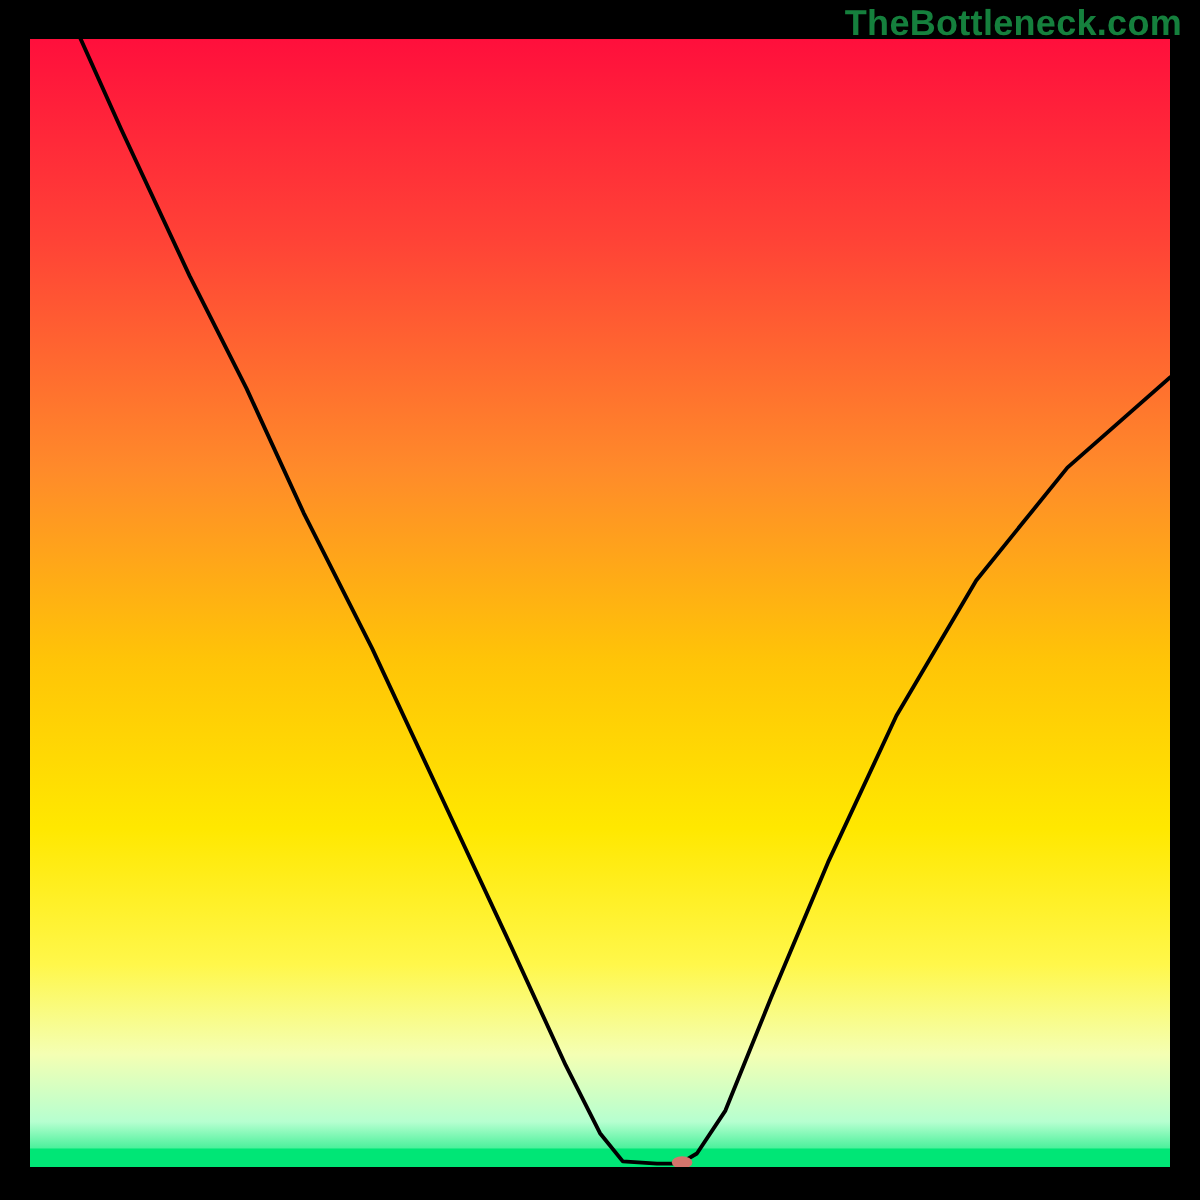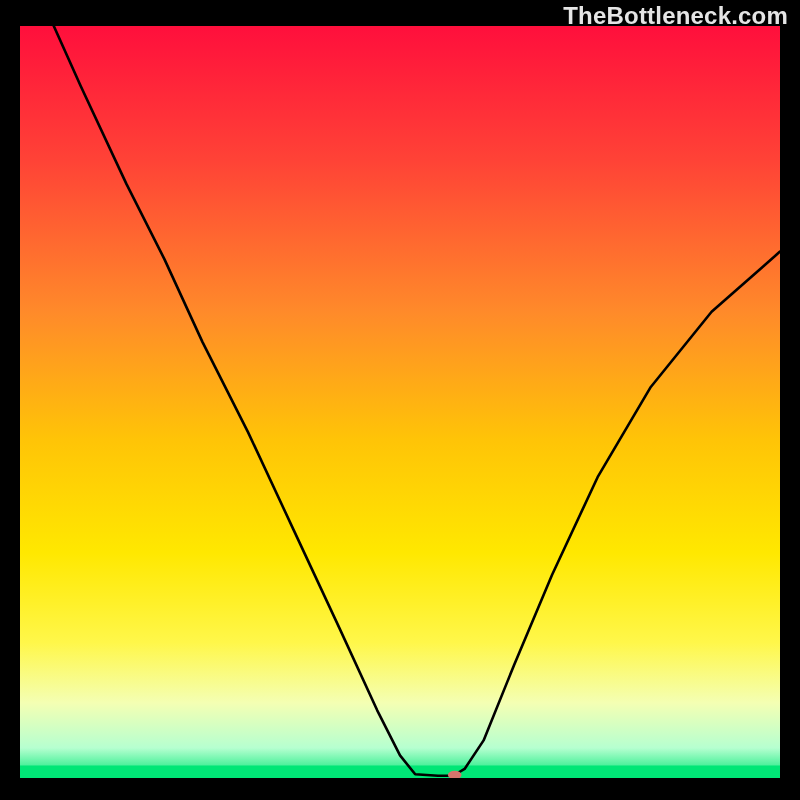--- a/index.html
+++ b/index.html
@@ -22,21 +22,21 @@
     width: 760px;
     height: 752px;
   }
   .watermark {
     position: absolute;
     top: 2px;
     right: 12px;
     font-family: Arial, Helvetica, sans-serif;
     font-size: 24px;
     font-weight: bold;
-    color: #e5e5e5;
+    color: #15803d;
     letter-spacing: 0.2px;
   }
   svg {
     display: block;
   }
   .curve {
     fill: none;
     stroke: #000;
     stroke-width: 2.6;
     stroke-linecap: round;

